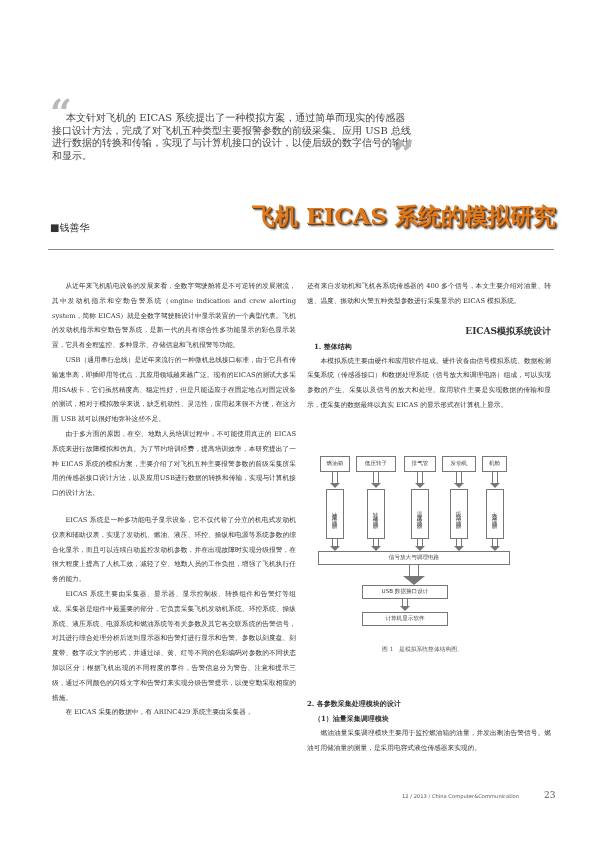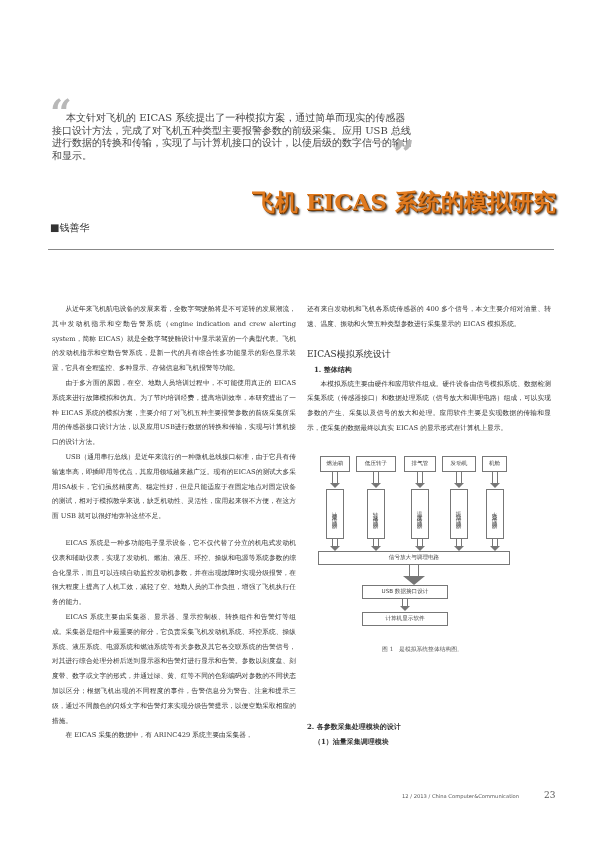--- a/index.html
+++ b/index.html
@@ -4,30 +4,30 @@
 <style>
   * { box-sizing: border-box; margin: 0; padding: 0; }
   html, body { width: 600px; height: 850px; background: #ffffff; overflow: hidden; }
   body { position: relative; font-family: "DejaVu Serif", "Liberation Serif", serif; color: #333; }
 
   .abstract { position: absolute; left: 52px; top: 112px; width: 360px; font-size: 10px; line-height: 12.5px; color: #444; }
   .quote-open { position: absolute; left: 50px; top: 94px; font-size: 38px; color: #b8b8b8; font-family: "DejaVu Serif", serif; font-weight: bold; line-height: 1; letter-spacing: -4px; }
   .quote-close { position: absolute; left: 393px; top: 135px; font-size: 38px; color: #b8b8b8; font-family: "DejaVu Serif", serif; font-weight: bold; line-height: 1; letter-spacing: -4px; }
   .abstract .indent { display: inline-block; width: 14px; }
 
-  .title { position: absolute; right: 44px; top: 187px; font-size: 23px; font-weight: bold; color: #e07a1f; font-family: "DejaVu Serif", serif; letter-spacing: 0px;
+  .title { position: absolute; right: 44px; top: 201px; font-size: 23px; font-weight: bold; color: #e07a1f; font-family: "DejaVu Serif", serif; letter-spacing: 0px;
            text-shadow: 1px 1px 0 #7a3b00, 2px 2px 2px #444; white-space: nowrap; }
   .author { position: absolute; left: 50px; top: 221px; font-size: 10px; color: #333; }
   .rule { position: absolute; left: 48px; top: 249px; width: 506px; height: 1px; background: #888; }
 
-  .col { position: absolute; font-size: 6.7px; line-height: 14.8px; color: #333; text-align: justify; margin-top: 23px; }
+  .col { position: absolute; font-size: 6.7px; line-height: 14.8px; color: #333; text-align: justify; }
   .col-left { left: 52px; top: 279px; width: 244px; }
   .col-right { left: 307px; top: 279px; width: 244px; }
   .col p { text-indent: 2em; }
-  .col h2 { font-size: 9px; font-weight: normal; text-align: left; line-height: 16px; margin-top: 4px; }
+  .col h2 { font-size: 9px; font-weight: bold; text-align: right; line-height: 16px; margin-top: 4px; }
   .col h3 { font-size: 7px; font-weight: bold; line-height: 15px; padding-left: 1em; }
   .col-left .gap { height: 12px; }
 
   .figure { position: absolute; left: 315px; top: 447px; width: 230px; height: 210px; }
   .box { position: absolute; border: 1px solid #777; background: #fff; font-family: "DejaVu Sans", sans-serif; font-size: 5.6px; color: #444; display: flex; align-items: center; justify-content: center; text-align: center; }
   .vbox { writing-mode: vertical-rl; letter-spacing: 3px; }
   .arrow { position: absolute; width: 6px; border-left: 1px solid #777; border-right: 1px solid #777; }
   .arrow::after { content: ""; position: absolute; left: -3px; bottom: -4px; border-left: 5px solid transparent; border-right: 5px solid transparent; border-top: 5px solid #777; }
   .big-arrow { position: absolute; width: 10px; border-left: 1px solid #777; border-right: 1px solid #777; }
   .big-arrow::after { content: ""; position: absolute; left: -7px; bottom: -9px; border-left: 11px solid transparent; border-right: 11px solid transparent; border-top: 9px solid #777; }
@@ -42,22 +42,22 @@
 <div class="quote-open">“</div>
 <div class="abstract"><span class="indent"></span><span>本文针对飞机的 EICAS 系统提出了一种模拟方案，通过简单而现实的传感器接口设计方法，完成了对飞机五种类型主要报警参数的前级采集。应用 USB 总线进行数据的转换和传输，实现了与计算机接口的设计，以使后级的数字信号的输出和显示。</span></div>
 <div class="quote-close">”</div>
 
 <div class="title">飞机 EICAS 系统的模拟研究</div>
 <div class="author">■钱善华</div>
 <div class="rule"></div>
 
 <div class="col col-left">
   <p>从近年来飞机航电设备的发展来看，全数字驾驶舱将是不可逆转的发展潮流，其中发动机指示和空勤告警系统（engine indication and crew alerting system，简称 EICAS）就是全数字驾驶舱设计中显示装置的一个典型代表。飞机的发动机指示和空勤告警系统，是新一代的具有综合性多功能显示的彩色显示装置，它具有全程监控、多种显示、存储信息和飞机报警等功能。</p>
+  <p>USB（通用串行总线）是近年来流行的一种微机总线接口标准，由于它具有传输速率高，即插即用等优点，其应用领域越来越广泛。现有的EICAS的测试大多采用ISA板卡，它们虽然精度高、稳定性好，但是只能适应于在固定地点对固定设备的测试，相对于模拟教学来说，缺乏机动性、灵活性，应用起来很不方便，在这方面 USB 就可以很好地弥补这些不足。</p>
   <p>由于多方面的原因，在空、地勤人员培训过程中，不可能使用真正的 EICAS 系统来进行故障模拟和仿真。为了节约培训经费，提高培训效率，本研究提出了一种 EICAS 系统的模拟方案，主要介绍了对飞机五种主要报警参数的前级采集所采用的传感器接口设计方法，以及应用USB进行数据的转换和传输，实现与计算机接口的设计方法。</p>
-  <p>USB（通用串行总线）是近年来流行的一种微机总线接口标准，由于它具有传输速率高，即插即用等优点，其应用领域越来越广泛。现有的EICAS的测试大多采用ISA板卡，它们虽然精度高、稳定性好，但是只能适应于在固定地点对固定设备的测试，相对于模拟教学来说，缺乏机动性、灵活性，应用起来很不方便，在这方面 USB 就可以很好地弥补这些不足。</p>
   <div class="gap"></div>
   <p>EICAS 系统是一种多功能电子显示设备，它不仅代替了分立的机电式发动机仪表和辅助仪表，实现了发动机、燃油、液压、环控、操纵和电源等系统参数的综合化显示，而且可以连续自动监控发动机参数，并在出现故障时实现分级报警，在很大程度上提高了人机工效，减轻了空、地勤人员的工作负担，增强了飞机执行任务的能力。</p>
   <p>EICAS 系统主要由采集器、显示器、显示控制板、转换组件和告警灯等组成。采集器是组件中最重要的部分，它负责采集飞机发动机系统、环控系统、操纵系统、液压系统、电源系统和燃油系统等有关参数及其它各交联系统的告警信号，对其进行综合处理分析后送到显示器和告警灯进行显示和告警。参数以刻度盘、刻度带、数字或文字的形式，并通过绿、黄、红等不同的色彩编码对参数的不同状态加以区分；根据飞机出现的不同程度的事件，告警信息分为警告、注意和提示三级，通过不同颜色的闪烁文字和告警灯来实现分级告警提示，以便空勤采取相应的措施。</p>
   <p>在 EICAS 采集的数据中，有 ARINC429 系统主要由采集器，</p>
 </div>
 
 <div class="col col-right">
   <p style="text-indent:0">还有来自发动机和飞机各系统传感器的 400 多个信号，本文主要介绍对油量、转速、温度、振动和火警五种类型参数进行采集显示的 EICAS 模拟系统。</p>
   <h2 style="margin-top:14px">EICAS模拟系统设计</h2>
   <h3>1. 整体结构</h3>
@@ -98,16 +98,17 @@
 
   <div class="arrow" style="left:87px;top:152px;height:8px"></div>
 
   <div class="box" style="left:47px;top:165px;width:86px;height:14px">计算机显示软件</div>
 </div>
 <div class="caption">图 1　是模拟系统整体结构图。</div>
 
 <div class="col" style="left:307px;top:696px;width:244px">
   <h3 style="padding-left:0">2. 各参数采集处理模块的设计</h3>
   <h3>（1）油量采集调理模块</h3>
+  <p>燃油油量采集调理模块主要用于监控燃油箱的油量，并发出剩油告警信号。燃油可用储油量的测量，是采用电容式液位传感器来实现的。</p>
 </div>
 
 <div class="footer">12 / 2013 / China Computer&amp;Communication</div>
 <div class="page-num">23</div>
 
 </body></html>

